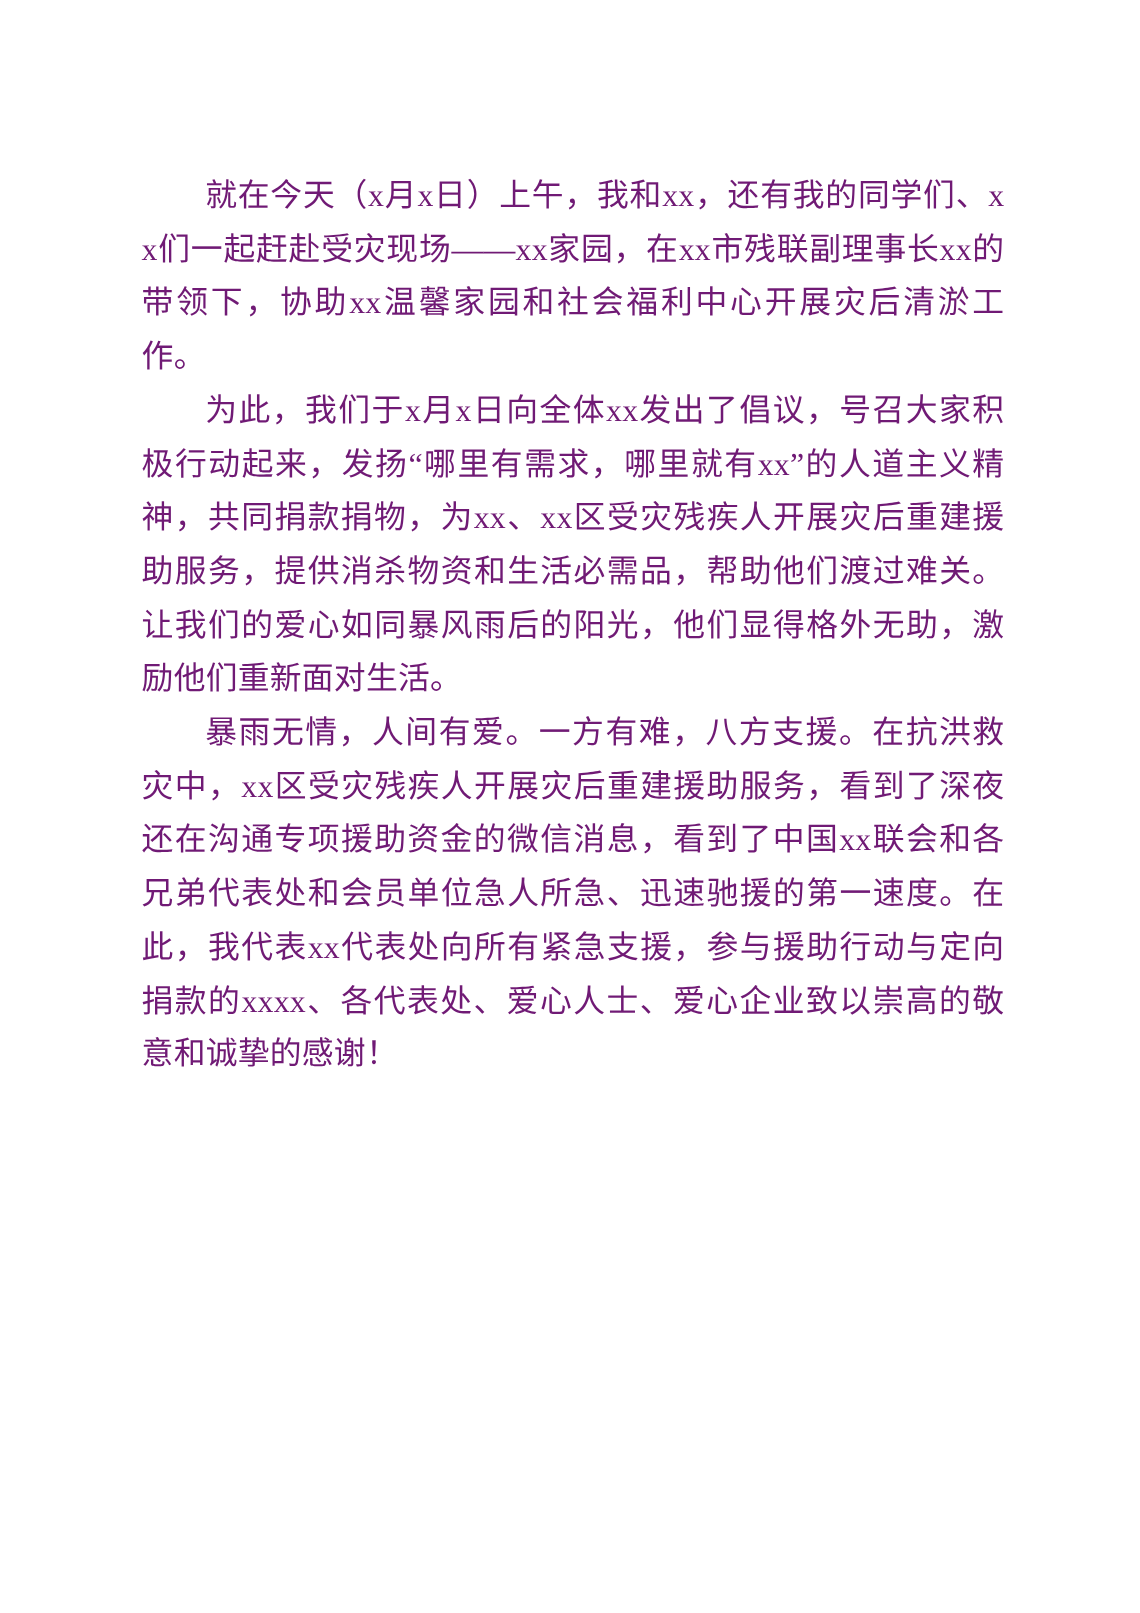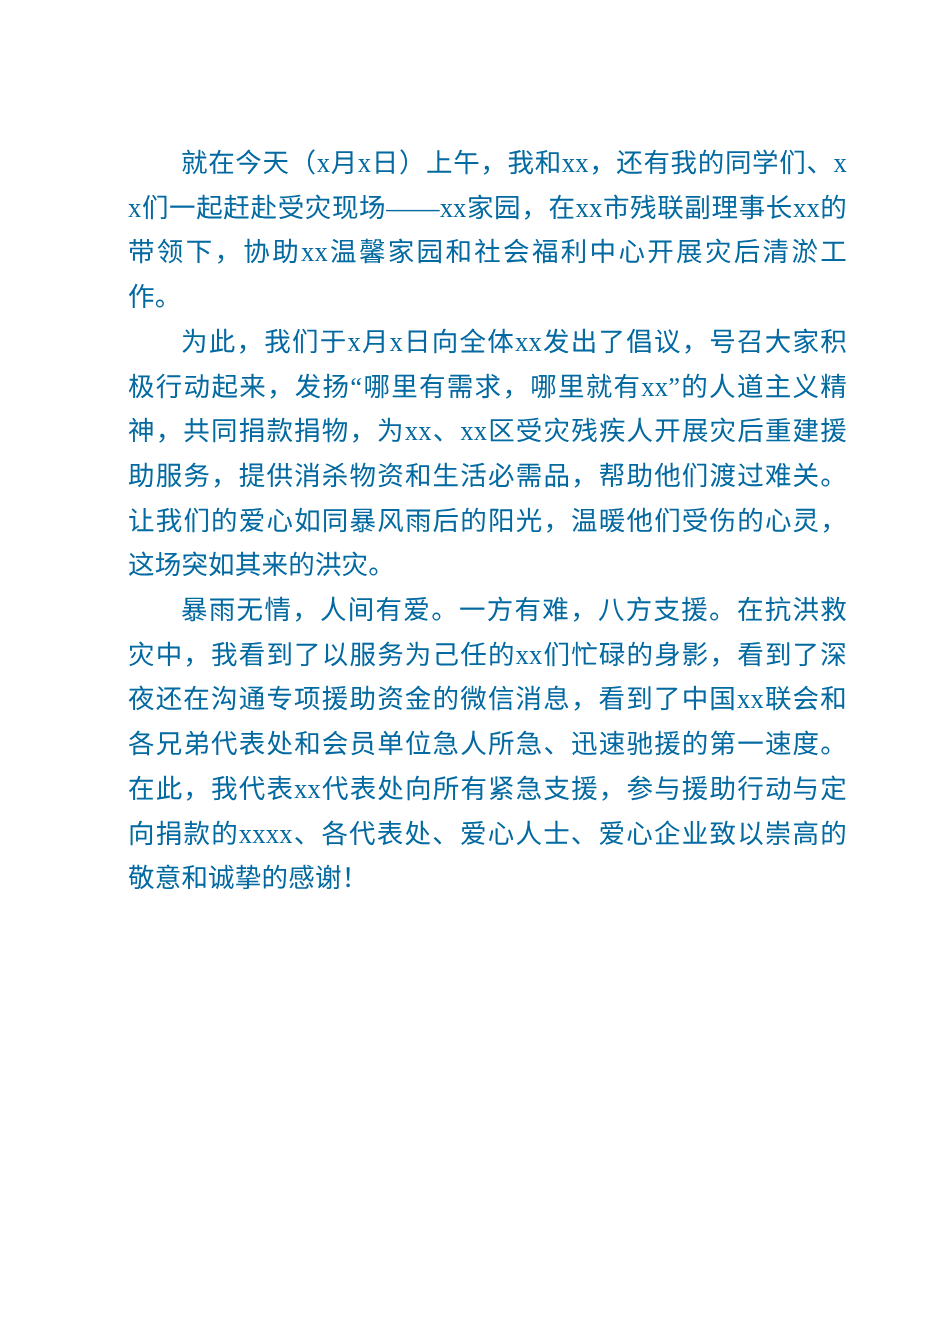--- a/index.html
+++ b/index.html
@@ -13,40 +13,40 @@
     overflow: hidden;
   }
   .page {
     position: relative;
     width: 950px;
     height: 1344px;
     background: #ffffff;
   }
   .doc-content {
     position: absolute;
-    left: 128px;
+    left: 118px;
     top: 141px;
     width: 719px;
     font-family: "Liberation Serif", "DejaVu Serif", serif;
     font-size: 26.5px;
     line-height: 44.7px;
-    color: #0369a1;
+    color: #701a75;
     text-align: justify;
     text-justify: inter-character;
     letter-spacing: 0.2px;
   }
   .doc-content p {
     margin: 0;
     padding: 0;
     text-indent: 2em;
     word-break: break-all;
   }
 </style>
 </head>
 <body>
 
 <div class="page">
   <div class="doc-content">
     <p>就在今天（x月x日）上午，我和xx，还有我的同学们、xx们一起赶赴受灾现场——xx家园，在xx市残联副理事长xx的带领下，协助xx温馨家园和社会福利中心开展灾后清淤工作。</p>
-    <p>为此，我们于x月x日向全体xx发出了倡议，号召大家积极行动起来，发扬“哪里有需求，哪里就有xx”的人道主义精神，共同捐款捐物，为xx、xx区受灾残疾人开展灾后重建援助服务，提供消杀物资和生活必需品，帮助他们渡过难关。让我们的爱心如同暴风雨后的阳光，温暖他们受伤的心灵，这场突如其来的洪灾。</p>
-    <p>暴雨无情，人间有爱。一方有难，八方支援。在抗洪救灾中，我看到了以服务为己任的xx们忙碌的身影，看到了深夜还在沟通专项援助资金的微信消息，看到了中国xx联会和各兄弟代表处和会员单位急人所急、迅速驰援的第一速度。在此，我代表xx代表处向所有紧急支援，参与援助行动与定向捐款的xxxx、各代表处、爱心人士、爱心企业致以崇高的敬意和诚挚的感谢！</p>
+    <p>为此，我们于x月x日向全体xx发出了倡议，号召大家积极行动起来，发扬“哪里有需求，哪里就有xx”的人道主义精神，共同捐款捐物，为xx、xx区受灾残疾人开展灾后重建援助服务，提供消杀物资和生活必需品，帮助他们渡过难关。让我们的爱心如同暴风雨后的阳光，他们显得格外无助，激励他们重新面对生活。</p>
+    <p>暴雨无情，人间有爱。一方有难，八方支援。在抗洪救灾中，xx区受灾残疾人开展灾后重建援助服务，看到了深夜还在沟通专项援助资金的微信消息，看到了中国xx联会和各兄弟代表处和会员单位急人所急、迅速驰援的第一速度。在此，我代表xx代表处向所有紧急支援，参与援助行动与定向捐款的xxxx、各代表处、爱心人士、爱心企业致以崇高的敬意和诚挚的感谢！</p>
   </div>
 </div>
 
 </body></html>

